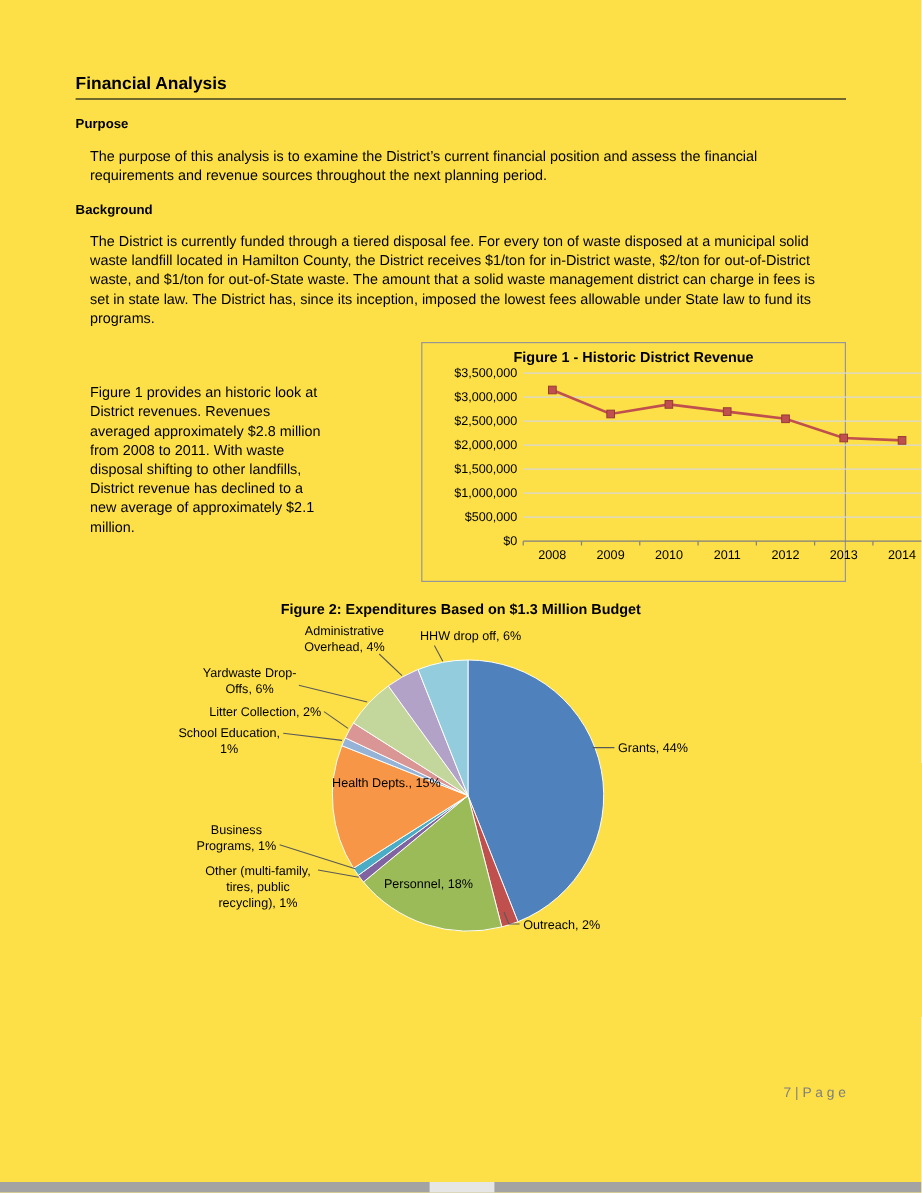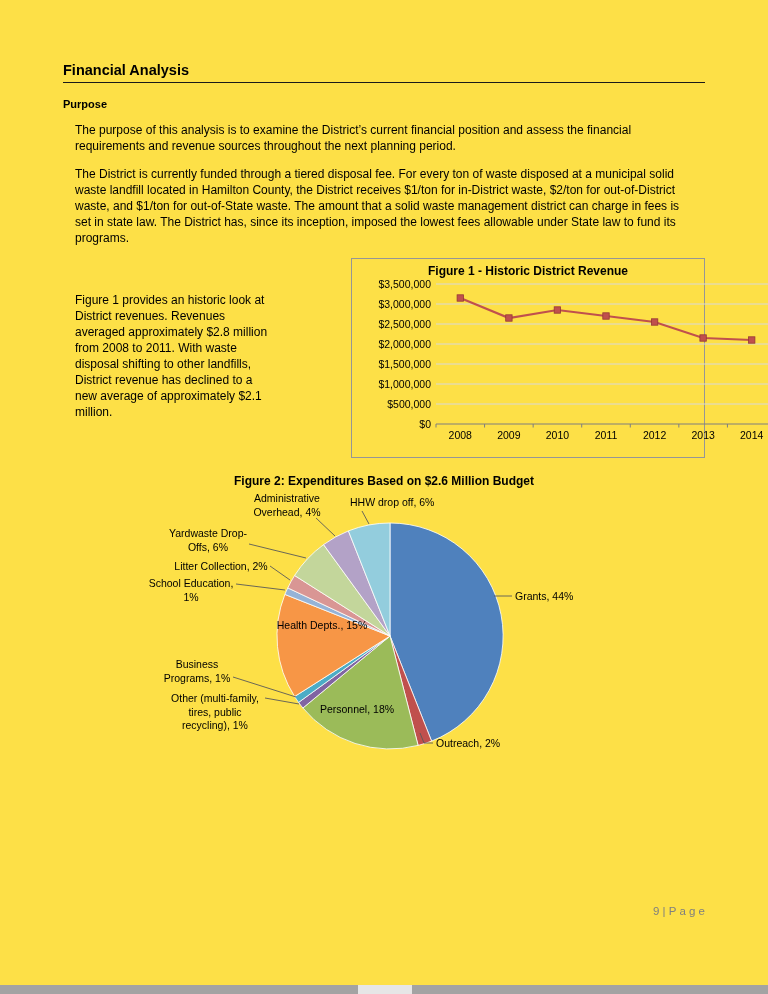--- a/index.html
+++ b/index.html
@@ -25,20 +25,21 @@
 </head>
 <body>
 
 <div class="page">
 
   <h1 class="doc-title">Financial Analysis</h1>
 
   <h2 class="sec-heading">Purpose</h2>
   <p class="body-text">The purpose of this analysis is to examine the District’s current financial position and assess the financial requirements and revenue sources throughout the next planning period.</p>
 
+  <h2 class="sec-heading">Background</h2>
   <p class="body-text">The District is currently funded through a tiered disposal fee.  For every ton of waste disposed at a municipal solid waste landfill located in Hamilton County, the District receives $1/ton for in-District waste, $2/ton for out-of-District waste, and $1/ton for out-of-State waste.  The amount that a solid waste management district can charge in fees is set in state law. The District has, since its inception, imposed the lowest fees allowable under State law to fund its programs.</p>
 
   <div class="fig1-row">
     <p class="body-text fig1-side">Figure 1 provides an historic look at District revenues. Revenues averaged approximately $2.8 million from 2008 to 2011. With waste disposal shifting to other landfills, District revenue has declined to a new average of approximately $2.1 million.</p>
     <div class="chartbox">
       <div class="chart-title">Figure 1 - Historic District Revenue</div>
       <svg width="436" height="172" viewBox="0 0 436 172">
           <line x1="84" y1="146" x2="424" y2="146" stroke="#7f7f7f" stroke-width="1"></line>
           <text x="79" y="149.5" text-anchor="end" class="tick">$0</text>
           <line x1="84" y1="126" x2="424" y2="126" stroke="#d9d9d9" stroke-width="1"></line>
@@ -77,21 +78,21 @@
           <rect x="250.8" y="34.8" width="6.4" height="6.4" fill="#C0504D" stroke="#953735" stroke-width="0.8"></rect>
           <rect x="299.4" y="40.8" width="6.4" height="6.4" fill="#C0504D" stroke="#953735" stroke-width="0.8"></rect>
           <rect x="347.9" y="56.8" width="6.4" height="6.4" fill="#C0504D" stroke="#953735" stroke-width="0.8"></rect>
           <rect x="396.5" y="58.8" width="6.4" height="6.4" fill="#C0504D" stroke="#953735" stroke-width="0.8"></rect>
         </svg>
     </div>
   </div>
 
 
   <div class="fig2">
-    <div class="chart-title">Figure 2:  Expenditures Based on $2.6 Million Budget</div>
+    <div class="chart-title">Figure 2:  Expenditures Based on $1.3 Million Budget</div>
     <svg width="642" height="268" viewBox="0 0 642 268">
         <path d="M327,146 L327.0,33.0 A113,113 0 0 1 368.6,251.1 Z" fill="#4F81BD" stroke="#ffffff" stroke-width="0.8"></path>
         <path d="M327,146 L368.6,251.1 A113,113 0 0 1 355.1,255.4 Z" fill="#C0504D" stroke="#ffffff" stroke-width="0.8"></path>
         <path d="M327,146 L355.1,255.4 A113,113 0 0 1 239.9,218.0 Z" fill="#9BBB59" stroke="#ffffff" stroke-width="0.8"></path>
         <path d="M327,146 L239.9,218.0 A113,113 0 0 1 235.6,212.4 Z" fill="#8064A2" stroke="#ffffff" stroke-width="0.8"></path>
         <path d="M327,146 L235.6,212.4 A113,113 0 0 1 231.6,206.5 Z" fill="#4BACC6" stroke="#ffffff" stroke-width="0.8"></path>
         <path d="M327,146 L231.6,206.5 A113,113 0 0 1 221.9,104.4 Z" fill="#F79646" stroke="#ffffff" stroke-width="0.8"></path>
         <path d="M327,146 L221.9,104.4 A113,113 0 0 1 224.8,97.9 Z" fill="#95B3D7" stroke="#ffffff" stroke-width="0.8"></path>
         <path d="M327,146 L224.8,97.9 A113,113 0 0 1 231.6,85.5 Z" fill="#D99694" stroke="#ffffff" stroke-width="0.8"></path>
         <path d="M327,146 L231.6,85.5 A113,113 0 0 1 260.6,54.6 Z" fill="#C3D69B" stroke="#ffffff" stroke-width="0.8"></path>
@@ -113,19 +114,19 @@
         <text x="158" y="80" text-anchor="middle" class="plabel"><tspan x="158" y="80">Litter Collection, 2%</tspan></text>
         <polyline points="186,54 243,68" fill="none" stroke="#595959" stroke-width="0.9"></polyline>
         <text x="145" y="47" text-anchor="middle" class="plabel"><tspan x="145" y="47">Yardwaste Drop-</tspan><tspan x="145" y="60.5">Offs, 6%</tspan></text>
         <polyline points="253,28 272,46" fill="none" stroke="#595959" stroke-width="0.9"></polyline>
         <text x="224" y="12" text-anchor="middle" class="plabel"><tspan x="224" y="12">Administrative</tspan><tspan x="224" y="25.5">Overhead, 4%</tspan></text>
         <polyline points="299,21 306,34" fill="none" stroke="#595959" stroke-width="0.9"></polyline>
         <text x="287" y="16" text-anchor="start" class="plabel"><tspan x="287" y="16">HHW drop off, 6%</tspan></text>
       </svg>
   </div>
 
-  <div class="footer">9 | P a g e</div>
+  <div class="footer">7 | P a g e</div>
 
   <div class="page-gap">
     <div class="page-gap-inner"></div>
   </div>
 
 </div>
 
 </body></html>

